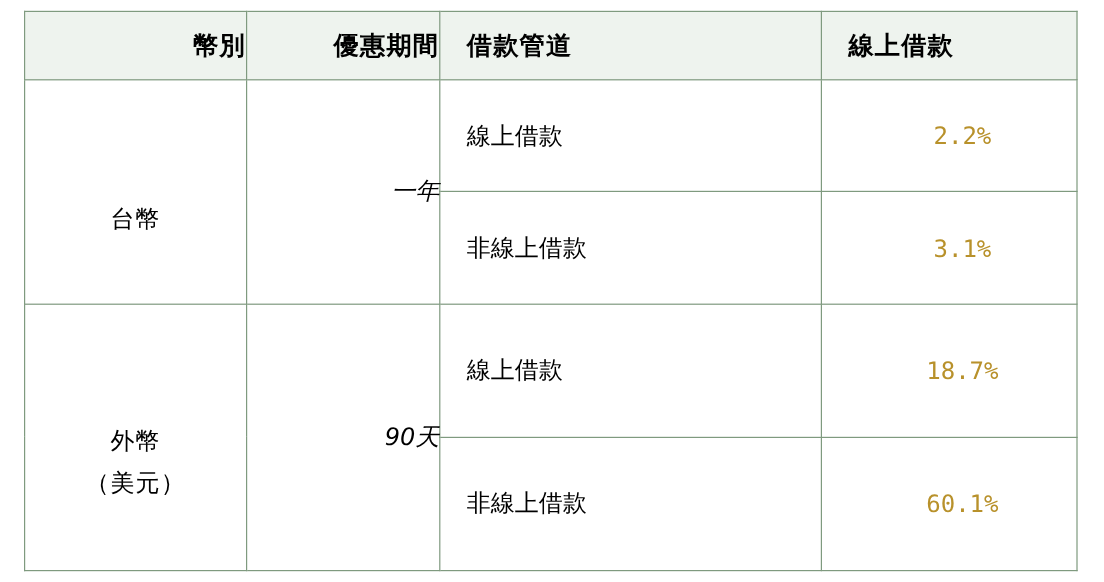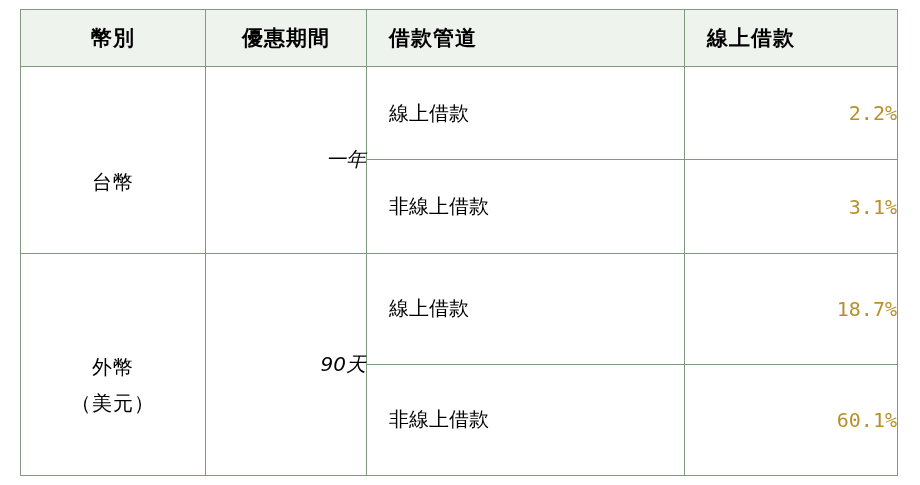--- a/index.html
+++ b/index.html
@@ -45,21 +45,21 @@
     letter-spacing: 1px;
   }
   .th-inner {
     display: block;
     padding: 0 0 0 22px;
     text-align: left;
     font-family: Liberation Mono, monospace;
   }
   .th-center {
     display: block;
-    text-align: center;
+    text-align: right;
     padding: 0;
   }
 
   td {
     background: #ffffff;
     font-size: 20px;
   }
   .cell-center {
     display: block;
     text-align: right;
@@ -76,21 +76,21 @@
     line-height: 1.9;
     letter-spacing: 1px;
     margin-top: 44px;
   }
   .cell-currency .line2 {
     display: block;
     font-family: Liberation Mono, monospace;
   }
   .rate {
     display: block;
-    text-align: right;
+    text-align: center;
     padding-left: 22px;
     color: #b8912b;
     font-family: "DejaVu Sans Mono", "Liberation Mono", monospace;
     font-size: 20px;
     letter-spacing: 0px;
   }
   .row-channel { height: 85px; }
   .row-channel-tall { height: 101px; }
 </style>
 </head>

